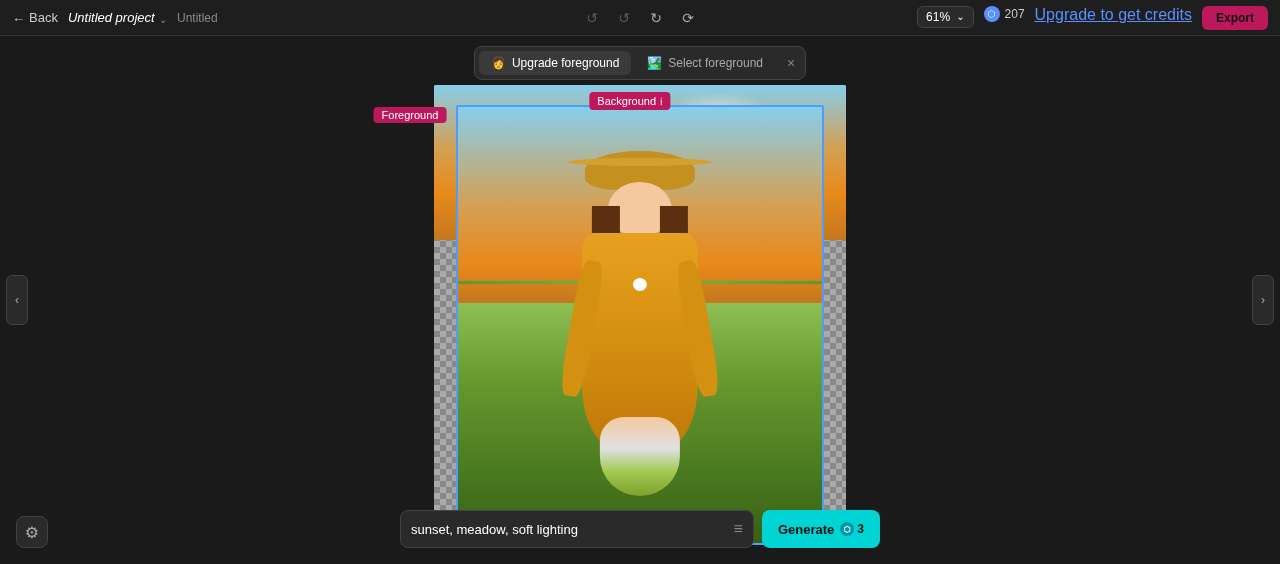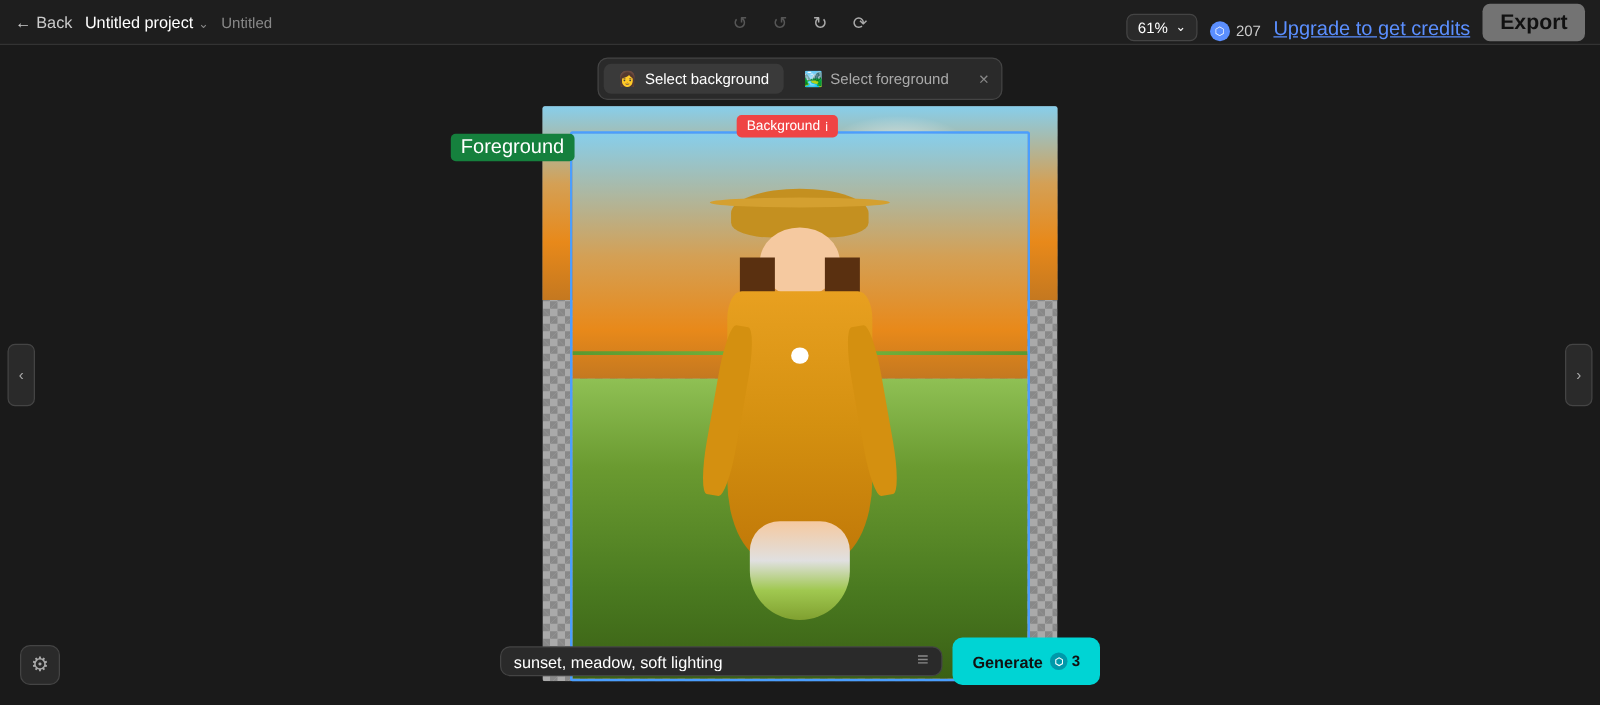--- a/index.html
+++ b/index.html
@@ -42,20 +42,21 @@
       color: #ccc;
     }
     .project-name {
       display: flex;
       align-items: flex-end;
       gap: 4px;
       font-size: 13px;
       color: #fff;
       font-weight: 500;
       cursor: pointer;
+      font-style: italic;
     }
     .autosaved {
       font-size: 12px;
       color: #888;
     }
     .topbar-center {
       display: flex;
       align-items: center;
       gap: 6px;
       position: absolute;
@@ -71,21 +72,21 @@
       height: 26px;
       display: flex;
       align-items: center;
       justify-content: center;
       border-radius: 4px;
       font-size: 14px;
     }
     .icon-btn.disabled { opacity: 0.4; cursor: default; }
     .topbar-right {
       display: flex;
-      align-items: flex-end;
+      align-items: flex-start;
       gap: 10px;
       padding-left: 12px;
     }
     .zoom-control {
       display: flex;
       align-items: center;
       gap: 6px;
       background: #2a2a2a;
       border: 1px solid #444;
       border-radius: 6px;
@@ -112,26 +113,26 @@
       font-size: 9px;
       color: #fff;
     }
     .upgrade-link {
       color: #5b8fff;
       font-size: 16px;
       cursor: pointer;
       text-decoration: underline;
     }
     .export-btn {
-      background: #737373;
+      background: #be185d;
       color: #111;
       border: none;
       border-radius: 6px;
       padding: 5px 14px;
-      font-size: 17px;
+      font-size: 12px;
       font-weight: 600;
       cursor: pointer;
     }
 
     
     .canvas-area {
       position: relative;
       width: 100%;
       height: calc(564px - 36px);
       background: #1a1a1a;
@@ -183,38 +184,38 @@
       border-radius: 4px;
       margin-left: 2px;
     }
 
     
     .background-label {
       position: absolute;
       top: 50px;
       left: 50%;
       transform: translateX(calc(-50% - 0px));
-      background: #ef4444;
+      background: #be185d;
       color: #fff;
       font-size: 11px;
       padding: 2px 8px;
       border-radius: 4px;
       display: flex;
       align-items: center;
       gap: 4px;
       z-index: 15;
     }
     .foreground-label {
       position: absolute;
       top: 72px;
       left: 50%;
       transform: translateX(calc(-50% - 48px));
-      background: #15803d;
-      color: #fff;
-      font-size: 16px;
+      background: #be185d;
+      color: #fff;
+      font-size: 11px;
       padding: 2px 8px;
       border-radius: 4px;
       z-index: 16;
     }
 
     
     .main-canvas {
       position: relative;
       width: 412px;
       height: 460px;
@@ -461,21 +462,21 @@
       width: 480px;
     }
     .prompt-input-wrap {
       flex: 1;
       background: #2a2a2a;
       border: 1px solid #444;
       border-radius: 8px;
       display: flex;
       align-items: center;
       padding: 0 10px;
-      height: 24px;
+      height: 38px;
     }
     .prompt-input {
       flex: 1;
       background: none;
       border: none;
       color: #fff;
       font-size: 13px;
       outline: none;
     }
     .prompt-settings-btn {
@@ -581,21 +582,21 @@
     <span class="upgrade-link">Upgrade to get credits</span>
     <button class="export-btn">Export</button>
   </div>
 </div>
 
 <div class="canvas-area">
 
   <div class="step-tabs">
     <div class="step-tab active">
       <span>👩</span>
-      <span>Select background</span>
+      <span>Upgrade foreground</span>
     </div>
     <div class="step-tab">
       <span>🏞️</span>
       <span>Select foreground</span>
     </div>
     <button class="close-tab-btn">×</button>
   </div>
 
   <div class="background-label" style="top:56px; left:calc(50% - 10px); transform:translateX(-50%);">
     <span>Background</span>

